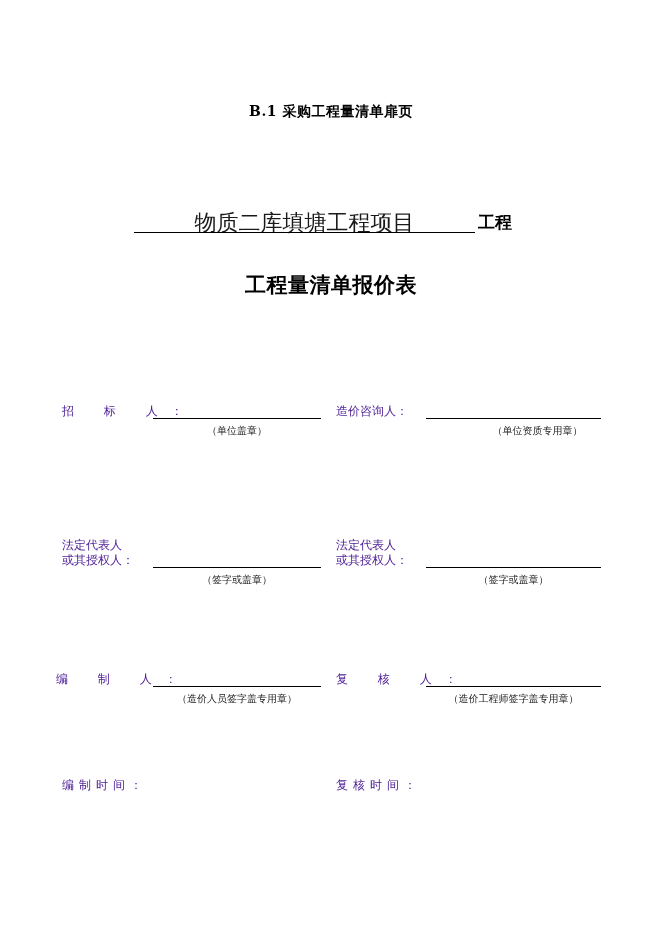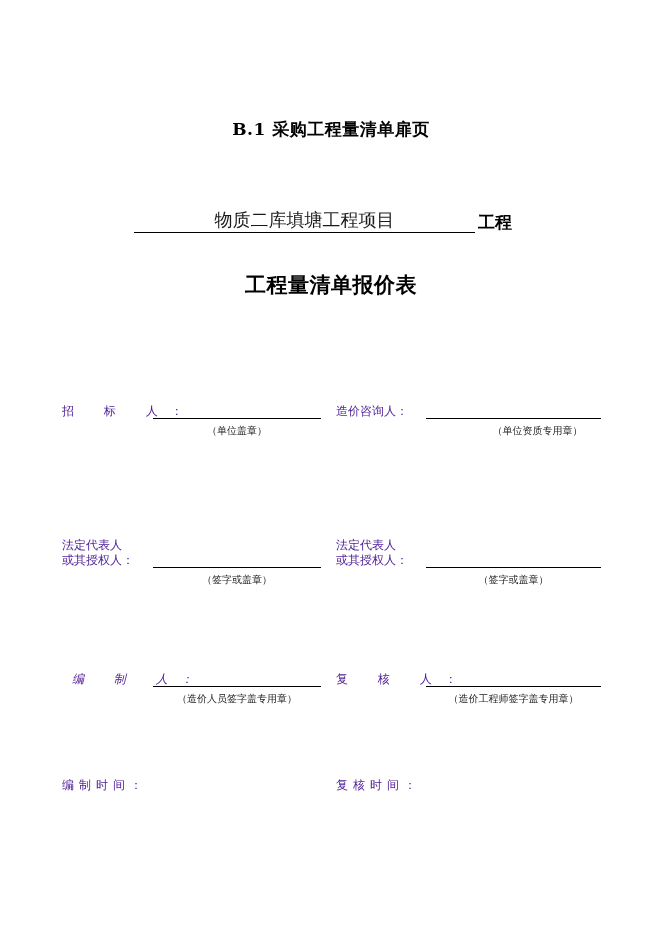--- a/index.html
+++ b/index.html
@@ -13,34 +13,33 @@
     position: relative;
     overflow: hidden;
     font-family: "DejaVu Serif", "Liberation Serif", serif;
     color: #000000;
   }
   .abs { position: absolute; white-space: nowrap; }
 
   .doc-heading {
     left: 0; width: 662px; top: 103px;
     text-align: center;
-    font-size: 17px;
+    font-size: 14px;
     font-weight: bold;
     letter-spacing: 0.5px;
-    margin-top: 15px;
   }
 
   .project-line {
     left: 134px; top: 232px; width: 341px; height: 0;
     border-top: 1px solid #000;
   }
   .project-name {
     left: 134px; width: 341px; top: 208px;
     text-align: center;
-    font-size: 18px;
+    font-size: 22px;
     font-weight: normal;
     color: #1a1a1a;
   }
   .project-suffix {
     left: 478px; top: 211px;
     font-size: 17px;
     font-weight: bold;
     text-align: center;
   }
 
@@ -93,21 +92,21 @@
 <div class="abs label" style="left:62px; top:538px;">法定代表人</div>
 <div class="abs label" style="left:62px; top:553px;">或其授权人：</div>
 <div class="abs sig-line" style="left:153px; top:567px; width:168px;"></div>
 <div class="abs sig-note" style="left:153px; top:573px; width:168px;">（签字或盖章）</div>
 
 <div class="abs label" style="left:336px; top:538px;">法定代表人</div>
 <div class="abs label" style="left:336px; top:553px;">或其授权人：</div>
 <div class="abs sig-line" style="left:426px; top:567px; width:175px;"></div>
 <div class="abs sig-note" style="left:426px; top:573px; width:175px;">（签字或盖章）</div>
 
-<div class="abs label spaced" style="left:72px; top:672px;font-style:italic;">编 制 人：</div>
+<div class="abs label spaced" style="left:56px; top:672px;">编 制 人：</div>
 <div class="abs sig-line" style="left:153px; top:686px; width:168px;"></div>
 <div class="abs sig-note" style="left:153px; top:692px; width:168px;">（造价人员签字盖专用章）</div>
 
 <div class="abs label spaced" style="left:336px; top:672px;">复 核 人：</div>
 <div class="abs sig-line" style="left:426px; top:686px; width:175px;"></div>
 <div class="abs sig-note" style="left:426px; top:692px; width:175px;">（造价工程师签字盖专用章）</div>
 
 <div class="abs label spaced-sm" style="left:62px; top:778px;">编制时间：</div>
 <div class="abs label spaced-sm" style="left:336px; top:778px;">复核时间：</div>
 

